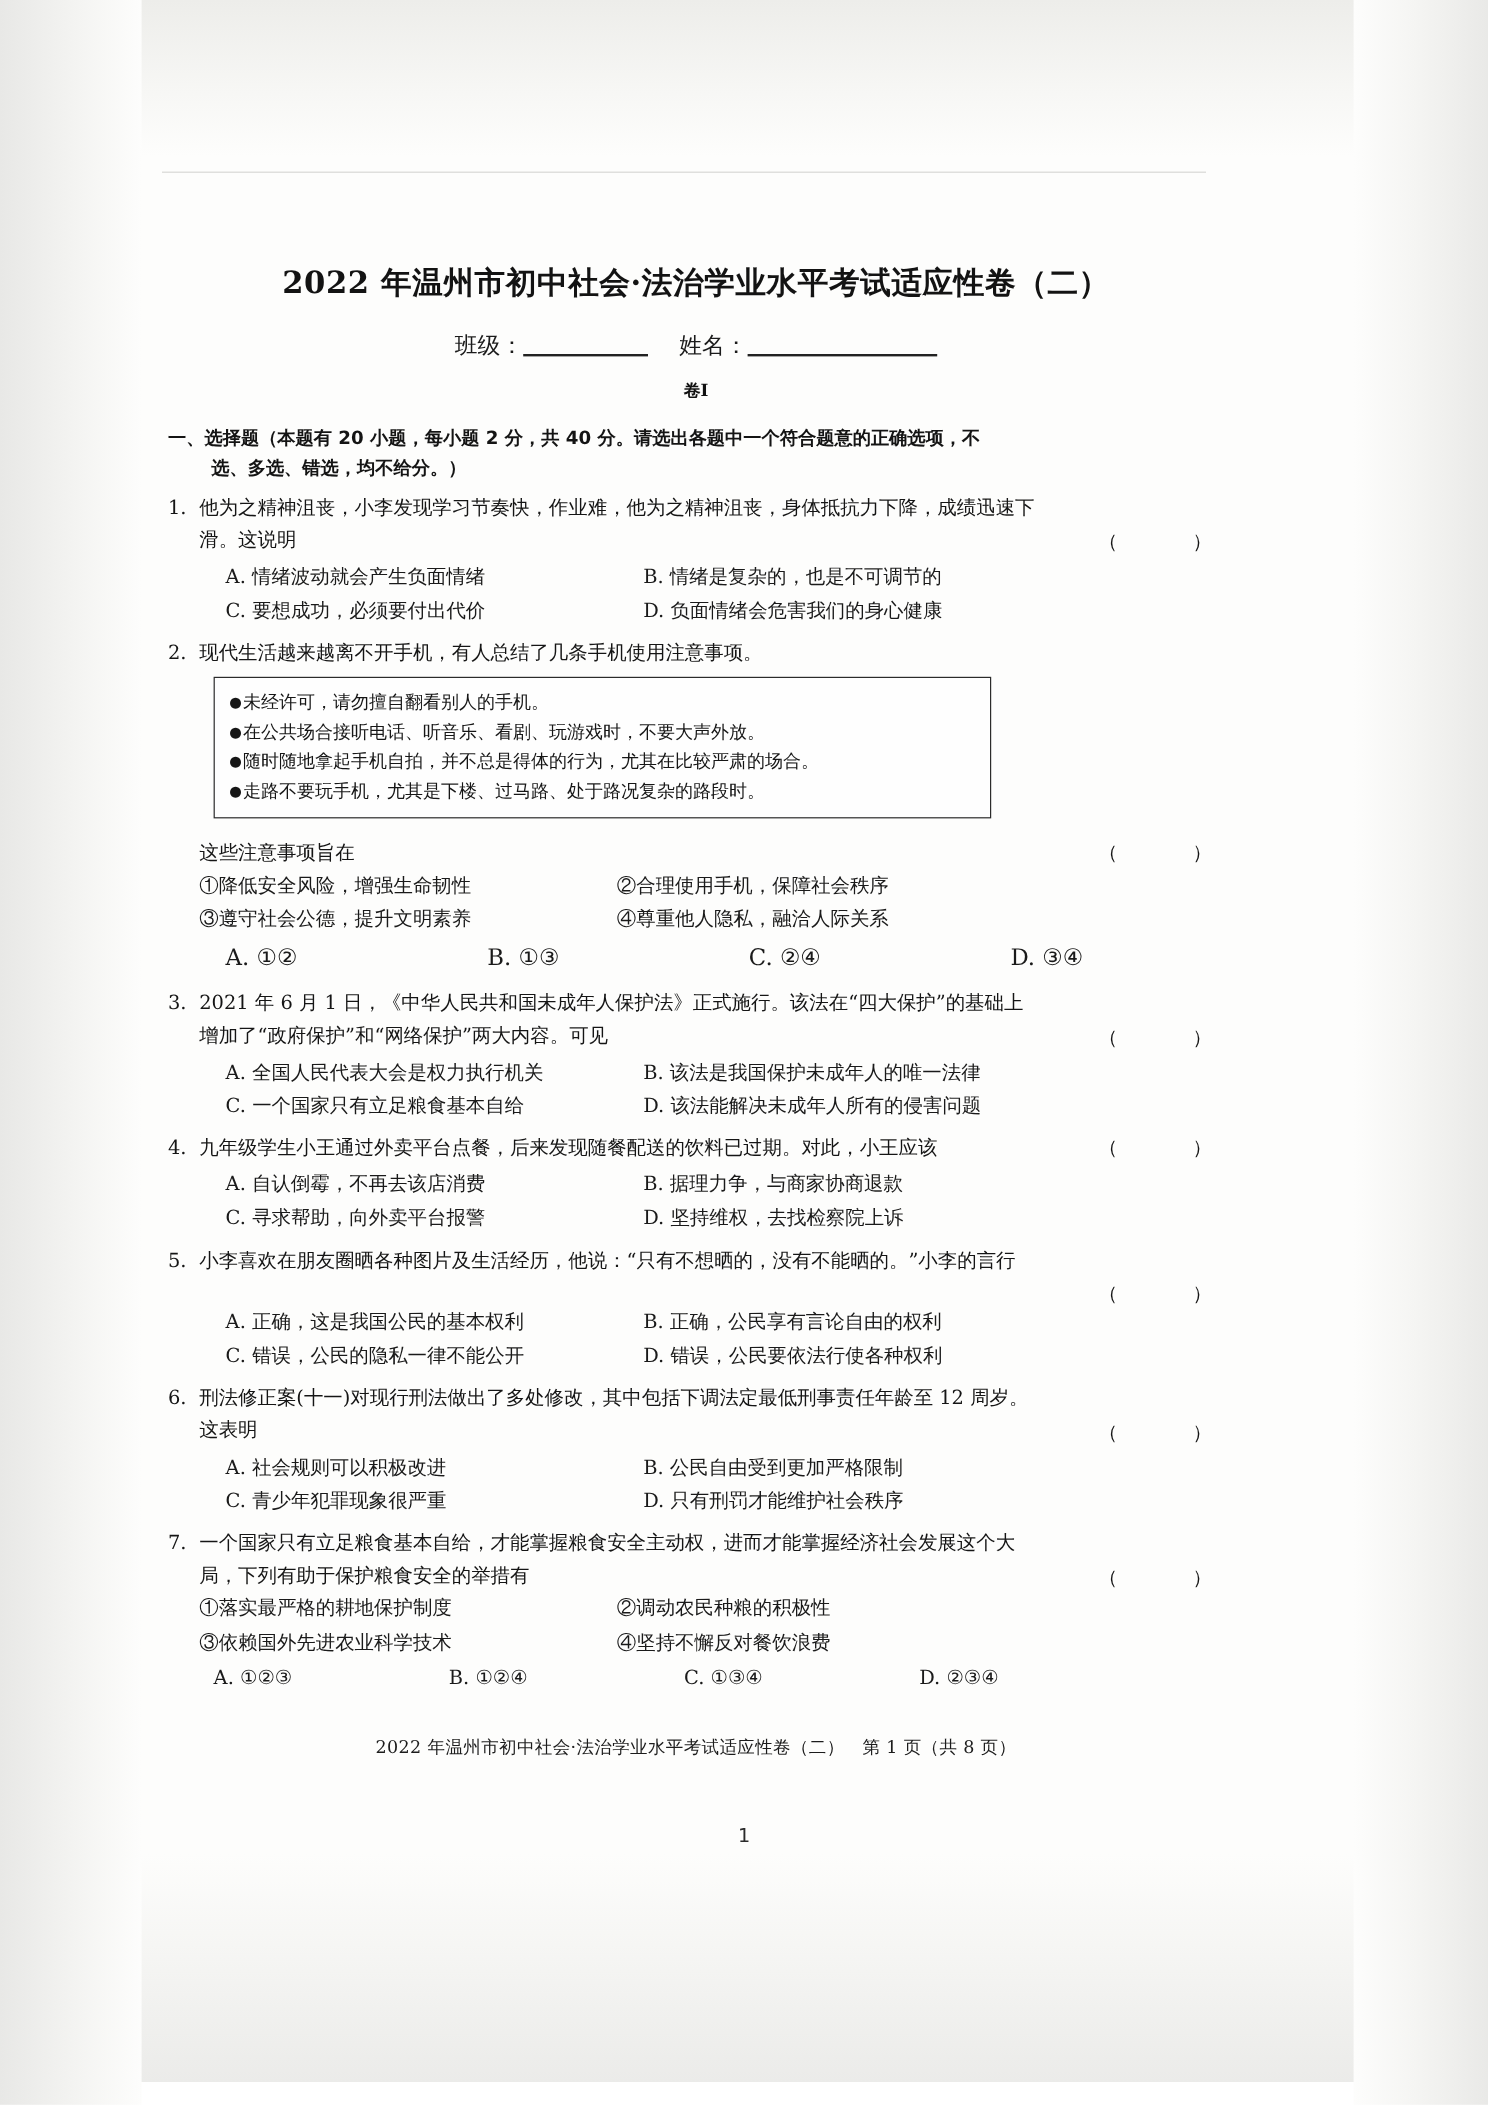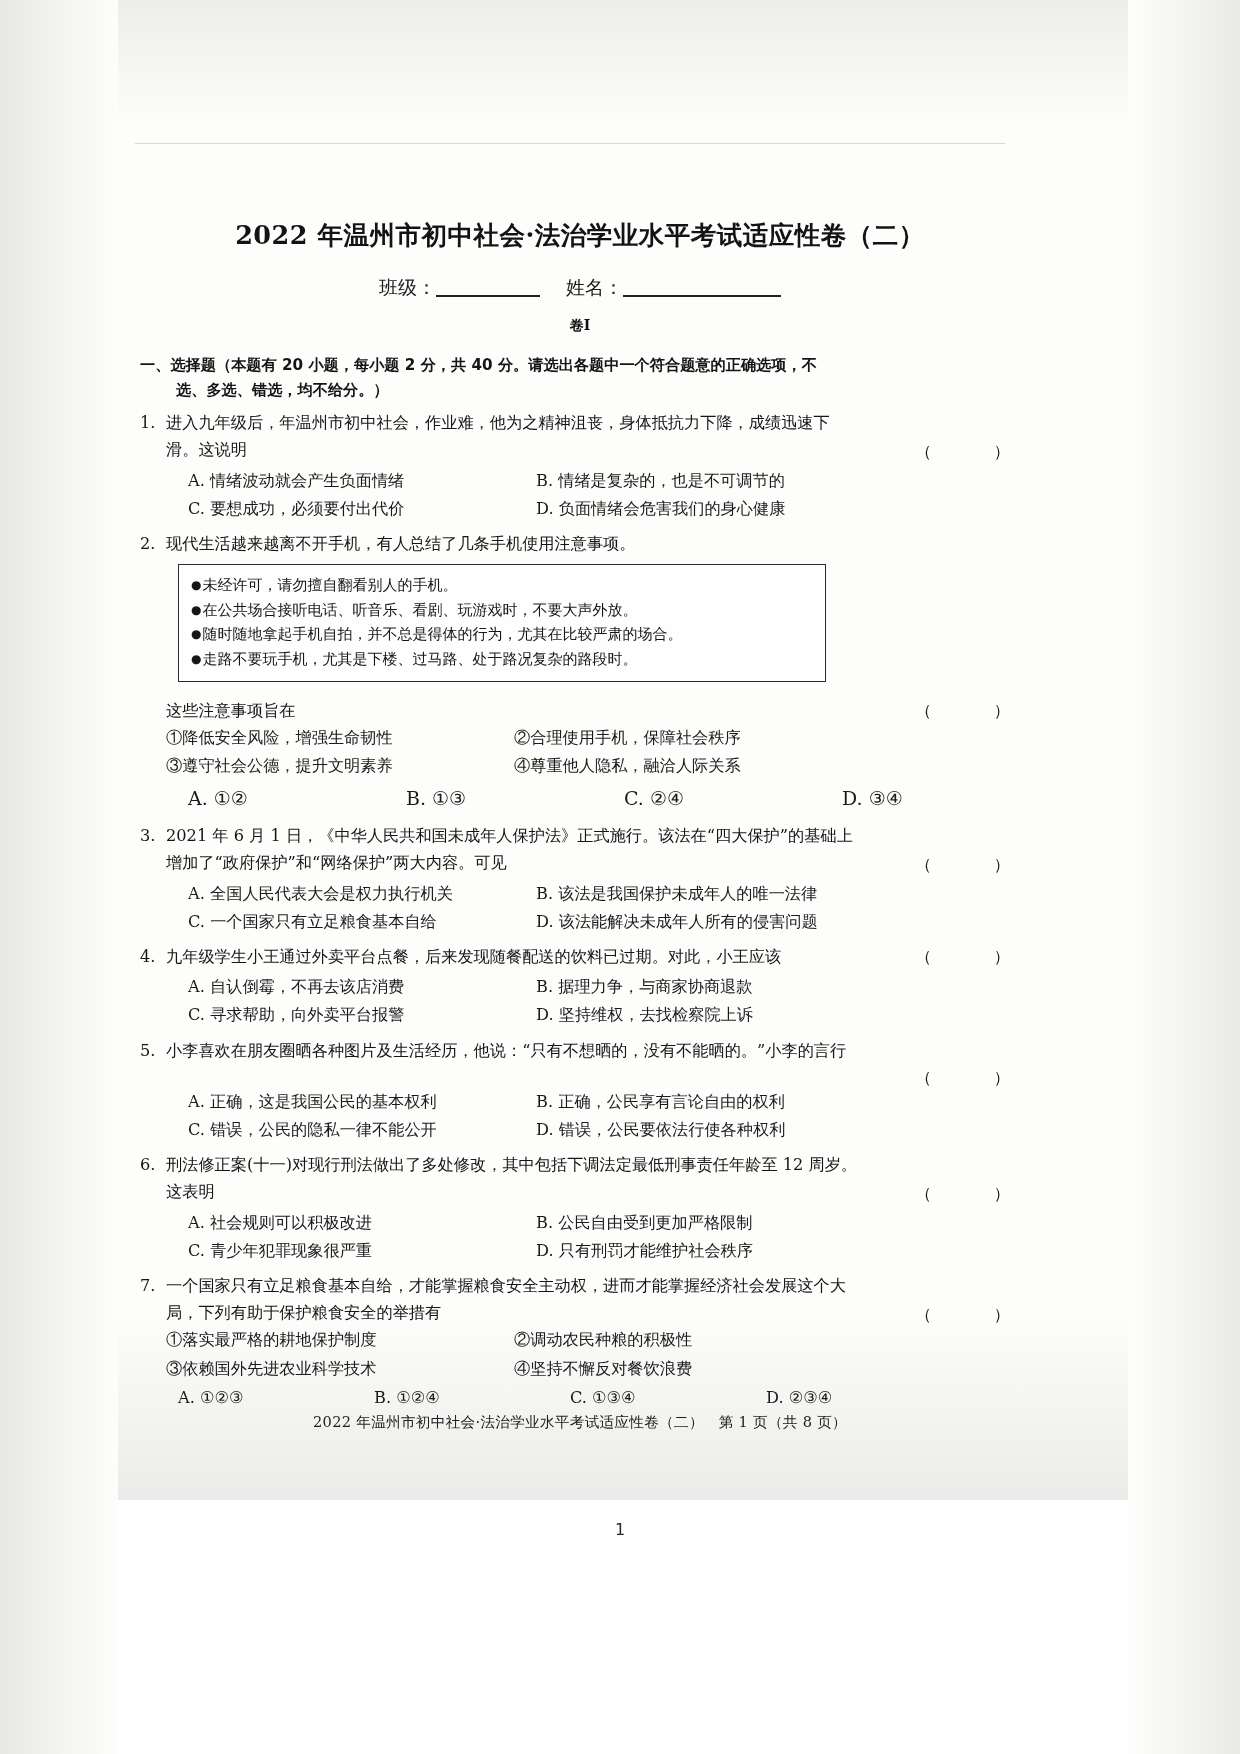--- a/index.html
+++ b/index.html
@@ -6,21 +6,21 @@
   body{
     width:1240px;height:1754px;
     background:#ffffff;
     font-family:"DejaVu Sans","Liberation Sans",sans-serif;
     color:#1a1a1a;
     overflow:hidden;
     position:relative;
   }
   
   #scan{
-    position:absolute;left:0;top:0;width:1240px;height:1500px;
+    position:absolute;left:0;top:0;width:1240px;height:1735px;
     background:#fdfdfc;
   }
   
   #edge-left{position:absolute;left:0;top:0;width:118px;height:1754px;
     background:linear-gradient(to right,#e8e8e6 0%,#f4f4f2 55%,#fdfdfc 100%);}
   #edge-right{position:absolute;right:0;top:0;width:112px;height:1754px;
     background:linear-gradient(to left,#e9e9e7 0%,#f5f5f3 55%,#fdfdfc 100%);}
   #edge-top{position:absolute;left:0;top:0;width:1240px;height:130px;
     background:linear-gradient(to bottom,#ededea 0%,#f7f7f5 60%,#fdfdfc 100%);}
   #edge-bottom{position:absolute;left:0;bottom:0;width:1240px;height:190px;
@@ -156,20 +156,21 @@
     line-height:1.64;
     color:#161616;
     font-family:"DejaVu Serif","Liberation Serif",serif;
     white-space:nowrap;
   }
   .bullet{font-size:12px;vertical-align:1px;margin-right:1px;}
 
   .footer{
     text-align:center;
     font-size:14.6px;
+    margin-top:34px;
     color:#1c1c1c;
     font-family:"DejaVu Serif","Liberation Serif",serif;
     letter-spacing:0.3px;
   }
   .pagemark{
     position:absolute;
     left:0;right:0;
     top:1520px;
     text-align:center;
     font-size:16px;
@@ -196,21 +197,21 @@
 
     <div class="paper-part">卷Ⅰ</div>
 
     <div class="section-head">
       <span class="sec-label">一、选择题</span><span class="sec-desc">（本题有 20 小题，每小题 2 分，共 40 分。请选出各题中一个符合题意的正确选项，不</span>
       <span class="ln2">选、多选、错选，均不给分。）</span>
     </div>
 
     <div class="q brk">
       <span class="qnum">1.</span>
-      <span class="qcont">进入九年级后，年温州市初中社会，作业难，他为之精神沮丧，身体抵抗力下降，成绩迅速下</span>
+      <span class="qcont">他为之精神沮丧，小李发现学习节奏快，作业难，他为之精神沮丧，身体抵抗力下降，成绩迅速下</span>
       <span class="qcont">滑。这说明</span>
       <span class="paren" style="top:29px">（　　）</span>
     </div>
     <div class="opts">
       <div class="optrow">
         <span class="oa"><span>A.</span>&nbsp;<span>情绪波动就会产生负面情绪</span></span>
         <span class="ob"><span>B.</span>&nbsp;<span>情绪是复杂的，也是不可调节的</span></span>
       </div>
       <div class="optrow">
         <span class="oa"><span>C.</span>&nbsp;<span>要想成功，必须要付出代价</span></span>

